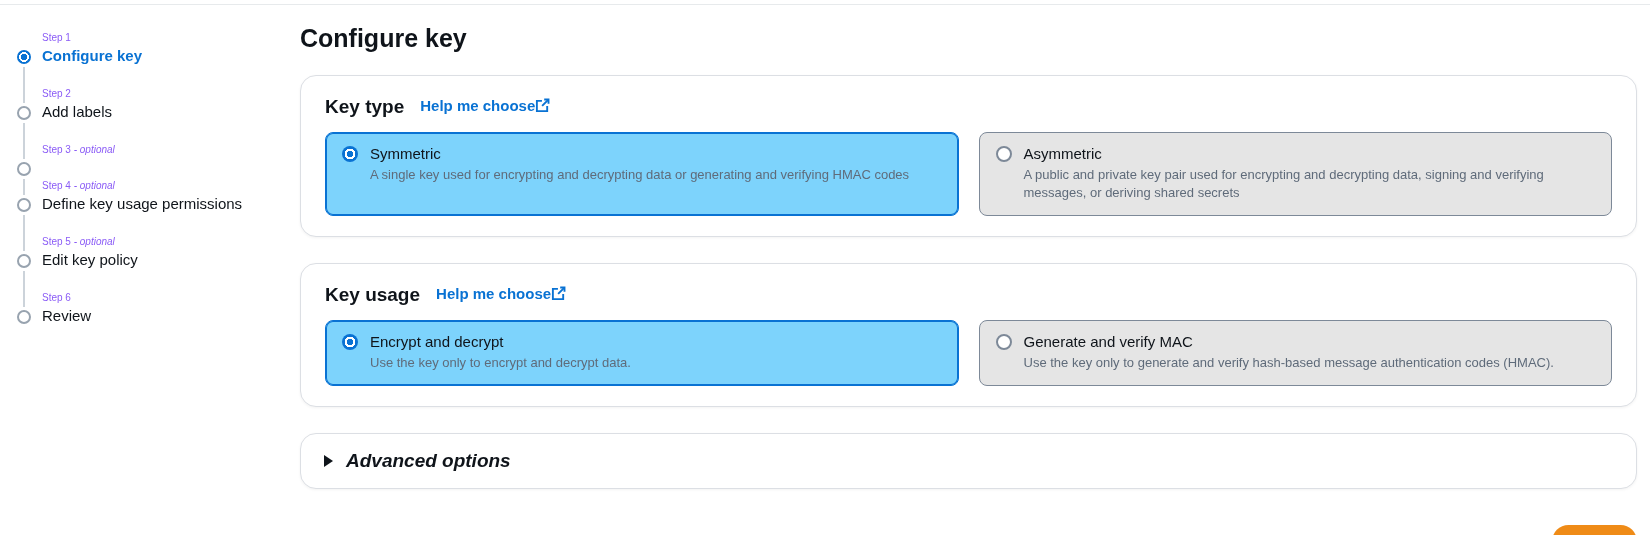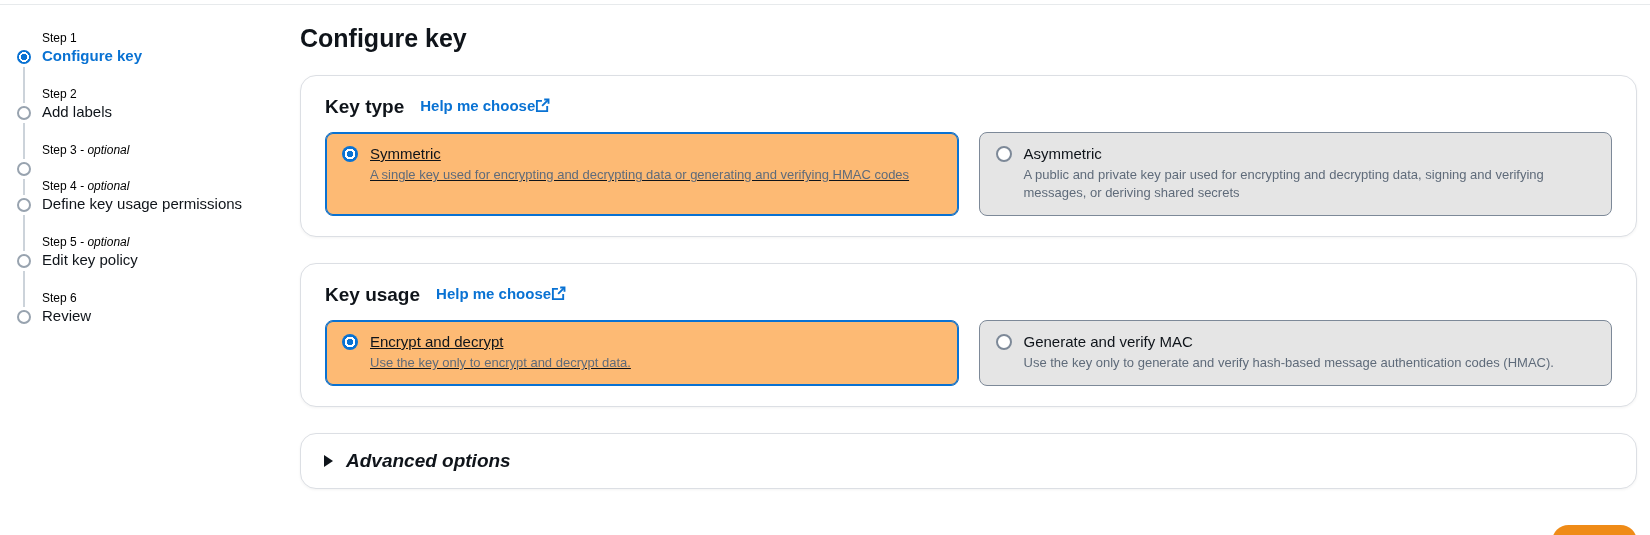--- a/index.html
+++ b/index.html
@@ -25,21 +25,21 @@
     border: 2px solid #98a3af; background: #fff;
   }
   .step-circle.checked {
     border: none;
     background: radial-gradient(circle, #0972d3 0 3px, #ffffff 3.2px 4.8px, #0972d3 5px 7px);
   }
   .step:not(:last-child)::after {
     content: ""; position: absolute; left: 7px; top: 47px; bottom: -27px;
     width: 2px; background: #ccd3da;
   }
-  .step-label { font-size: 12px; line-height: 16px; color: #000000; }
+  .step-label { font-size: 10px; line-height: 16px; color: #8b5cf6; }
   .step-label .optional { font-style: italic; }
   .step-title { font-size: 15px; line-height: 20px; color: #0f141a; max-width: 205px; cursor: pointer; }
   .step.active .step-title { color: #0972d3; font-weight: 700; }
 
   
   .main { flex: 1; max-width: 1337px; margin-left: 16px; }
   .page-title { font-size: 25px; font-weight: 700; margin: 6px 0 22px; }
 
   .card {
     background: #fff; border: 1px solid #dcdfe4; border-radius: 16px;
@@ -57,22 +57,21 @@
 
   .tiles { display: grid; grid-template-columns: 1fr 1fr; gap: 20px; padding: 0 24px 20px; }
   .tile {
     display: flex; gap: 12px; align-items: flex-start;
     border: 1px solid #7d8998; border-radius: 8px; background: #e5e5e5;
     padding: 11px 16px 13px; cursor: pointer;
   }
   .tile.selected {
     border-color: #0972d3;
     box-shadow: inset 0 0 0 1px #0972d3;
-    background: #fdba74;
-    text-decoration: underline;
+    background: #7dd3fc;
   }
   .radio {
     flex: none; margin-top: 2px;
     width: 16px; height: 16px; border-radius: 50%;
     border: 2px solid #7d8998; background: #fff;
   }
   .radio.checked {
     border: none;
     background: radial-gradient(circle, #0972d3 0 3.2px, #ffffff 3.4px 5.2px, #0972d3 5.4px 8px);
   }

